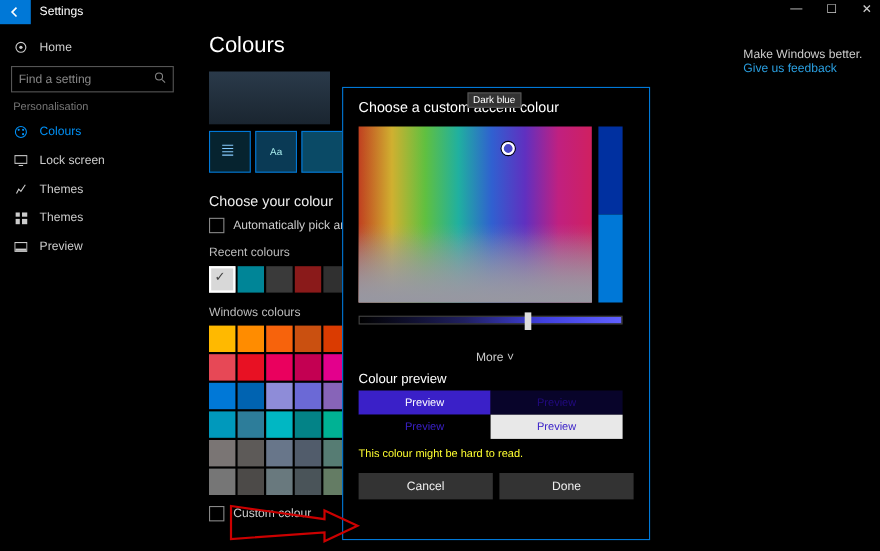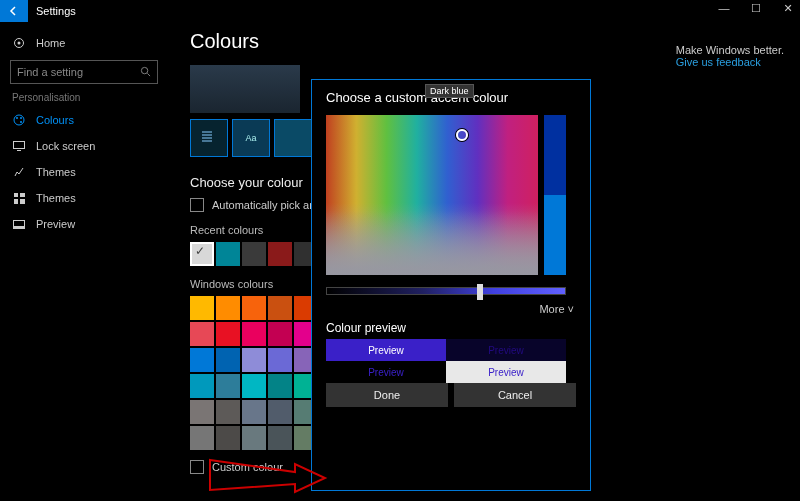--- a/index.html
+++ b/index.html
@@ -120,21 +120,21 @@
   .hue-col .a { flex:1; background:#0030a0; }
   .hue-col .b { flex:1; background:#0078d7; }
   .slider {
     margin: 12px 0 4px 0;
     width: 240px; height: 8px;
     background: linear-gradient(to right, #000 0%, #202060 40%, #4040e0 70%, #6060ff 100%);
     border:1px solid #444;
     position: relative;
   }
   .slider-thumb { position:absolute; left: 150px; top:-4px; width:6px; height:16px; background:#ddd; }
-  .more-row { text-align: right; color:#ccc; margin: 8px 2px 6px 0; }
+  .more-row { text-align: center; color:#ccc; margin: 24px 2px 6px 0; }
   .prev-label { font-size: 12px; margin: 4px 0; }
   .prev-grid { width: 240px; }
   .prev-grid .r { display:flex; height: 22px; }
   .prev-grid .c { flex:1; display:flex; align-items:center; justify-content:center; font-size:10px; }
   .bg-accent { background:#3a20c8; color:#fff; }
   .bg-dark { background:#08042a; color:#220a80; }
   .bg-black { background:#000; color:#3a20c8; }
   .bg-light { background:#e8e8e8; color:#3a20c8; }
   .warn { color: #ffff30; font-size: 10px; margin: 8px 0 12px 0; }
   .dlg-btns { display:flex; gap:6px; }
@@ -351,21 +351,22 @@
   <div class="prev-grid">
     <div class="r">
       <div class="c bg-accent">Preview</div>
       <div class="c bg-dark">Preview</div>
     </div>
     <div class="r">
       <div class="c bg-black">Preview</div>
       <div class="c bg-light">Preview</div>
     </div>
   </div>
+  <div class="warn">This colour might be hard to read.</div>
   <div class="dlg-btns">
+    <div class="dlg-btn">Cancel</div>
     <div class="dlg-btn">Done</div>
-    <div class="dlg-btn">Cancel</div>
   </div>
 </div>
 
 <svg class="arrow" width="130" height="50">
   <polygon points="10,10 95,22 95,14 125,28 95,42 95,34 10,40" fill="none" stroke="#cc0000" stroke-width="2"></polygon>
 </svg>
 
 </body></html>

